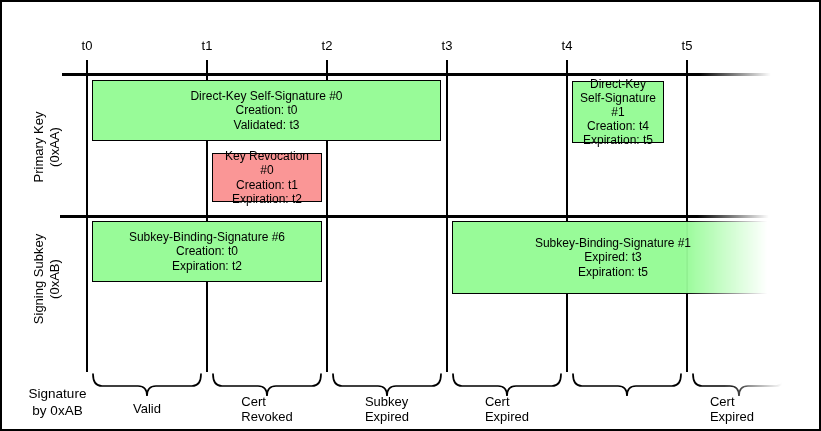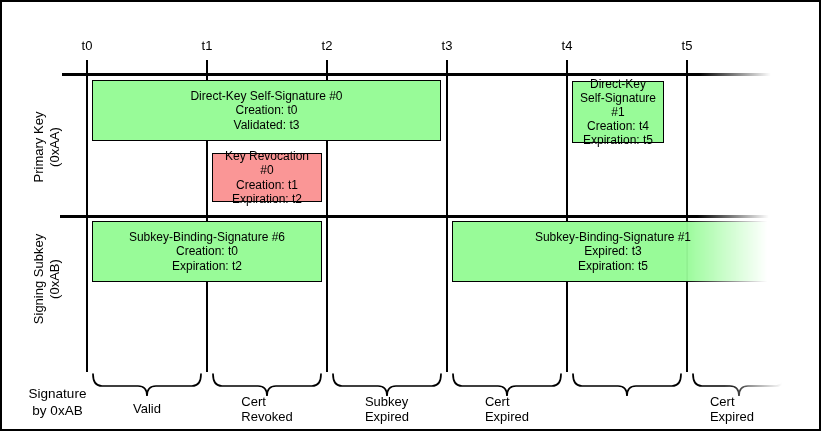--- a/index.html
+++ b/index.html
@@ -102,21 +102,21 @@
     <div>Creation: t4</div>
     <div>Expiration: t5</div>
   </div>
 
   <div class="sigbox green" style="left:90px; top:219px; width:230px; height:61px;">
     <div>Subkey-Binding-Signature #6</div>
     <div>Creation: t0</div>
     <div>Expiration: t2</div>
   </div>
 
-  <div class="sigbox green fade-box" style="left:450px; top:219px; width:322px; height:61px;">
+  <div class="sigbox green fade-box" style="left:450px; top:219px; width:322px; height:73px;">
     <div>Subkey-Binding-Signature #1</div>
     <div>Expired: t3</div>
     <div>Expiration: t5</div>
   </div>
 
   <svg class="braces-svg" width="821" height="431" viewBox="0 0 821 431">
     <g fill="none" stroke="#000" stroke-width="1.7" stroke-linecap="round">
       <path d="M91 372 Q91 384 100 384 L136 384 Q145 384 145 394 Q145 384 154 384 L190 384 Q199 384 199 372"></path>
       <path d="M211 372 Q211 384 220 384 L256 384 Q265 384 265 394 Q265 384 274 384 L310 384 Q319 384 319 372"></path>
       <path d="M331 372 Q331 384 340 384 L376 384 Q385 384 385 394 Q385 384 394 384 L430 384 Q439 384 439 372"></path>

